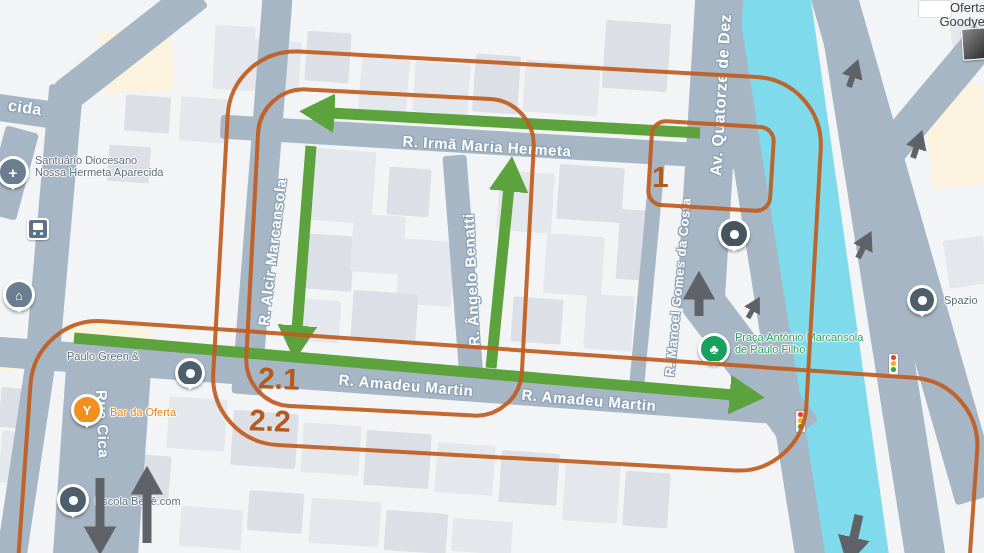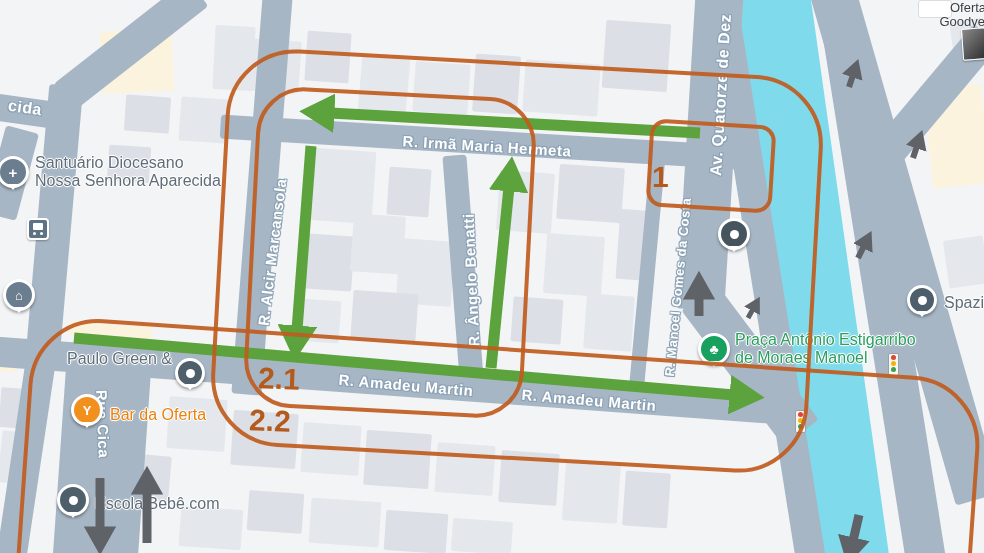--- a/index.html
+++ b/index.html
@@ -5,21 +5,21 @@
   html,body{margin:0;padding:0;background:#fff;font-family:"Liberation Sans","DejaVu Sans",sans-serif;}
   .stage{position:relative;width:984px;height:553px;overflow:hidden;background:#f3f4f6;}
   .road{position:absolute;background:#a7b6c5;border-radius:4px;z-index:2;}
   .river{position:absolute;background:#7fdbec;z-index:1;}
   .bld{position:absolute;background:#e4e7ec;border-radius:2px;z-index:1;}
   .bld.d{background:#dcdfe5;}
   .bld.cream{background:#fbf3dd;}
   .slabel{position:absolute;color:#fff;font-weight:bold;font-size:15px;letter-spacing:.5px;white-space:nowrap;z-index:4;
     text-shadow:-1px -1px 0 #8ba1b4,1px -1px 0 #8ba1b4,-1px 1px 0 #8ba1b4,1px 1px 0 #8ba1b4,0 0 2px #8ba1b4;
     transform:translate(-50%,-50%) rotate(var(--r,0deg));}
-  .plabel{position:absolute;color:#5f6d79;font-size:16px;white-space:nowrap;z-index:4;
+  .plabel{position:absolute;color:#5f6d79;font-size:11px;white-space:nowrap;z-index:4;
     text-shadow:0 1px 0 #fff,0 -1px 0 #fff,1px 0 0 #fff,-1px 0 0 #fff,0 0 3px #fff;}
   .plabel.green{color:#2b9e60;}
   .plabel.orange{color:#e8820e;}
   .pin{position:absolute;width:26px;height:26px;border-radius:50%;border:3px solid #fff;z-index:5;
     box-shadow:0 2px 3px rgba(0,0,0,.35);transform:translate(-50%,-50%);display:flex;align-items:center;justify-content:center;}
   .pin::after{content:"";position:absolute;left:50%;bottom:-10px;transform:translateX(-50%);
     border:5px solid transparent;border-top:6px solid #fff;}
   .pin.dot::before{content:"";width:9px;height:9px;border-radius:50%;background:#fff;}
   .pin .glyph{color:#fff;font-size:13px;font-weight:bold;line-height:1;}
   .orect{position:absolute;border:4px solid #bf5c1f;opacity:.93;z-index:7;}
@@ -133,25 +133,25 @@
   </div>
   <div class="pin dot" style="left:73px;top:500px;background:#4e5f6b"></div>
   <div class="pin dot" style="left:734px;top:234px;background:#46545e"></div>
   <div class="pin" style="left:714px;top:349px;background:#17a05e">
     <span class="glyph" style="font-size:14px">♣</span>
   </div>
   <div class="pin dot" style="left:922px;top:300px;background:#4e5f6b;width:24px;height:24px"></div>
 
   <div class="plabel" style="left:35px;top:154px">
     <div>Santuário Diocesano</div>
-    <div>Nossa Senhora Aparecida</div>
+    <div>Nossa Hermeta Aparecida</div>
   </div>
   <div class="plabel green" style="left:735px;top:331px">
-    <div>Praça Antônio Estigarribo</div>
-    <div>de Moraes Manoel</div>
+    <div>Praça Antônio Marcansola</div>
+    <div>de Paulo Filho</div>
   </div>
   <div class="plabel" style="left:944px;top:294px">Spazio</div>
   <div class="plabel" style="left:67px;top:350px">Paulo Green &amp;</div>
   <div class="plabel orange" style="left:110px;top:406px">Bar da Oferta</div>
   <div class="plabel" style="left:95px;top:495px">Escola Bebê.com</div>
 
   <div class="adbox" style="left:918px;top:0;width:32px;height:16px"></div>
   <div class="adtext" style="left:928px;top:1px;width:80px">
     <div>Oferta</div>
     <div>Goodyear</div>

